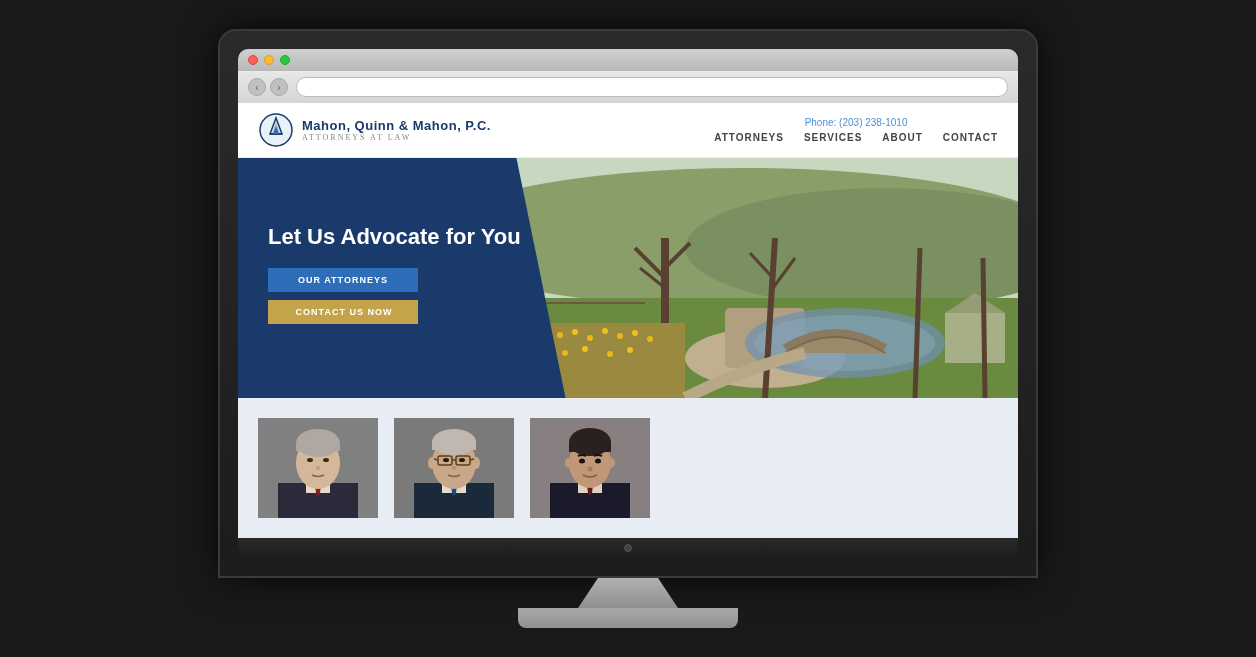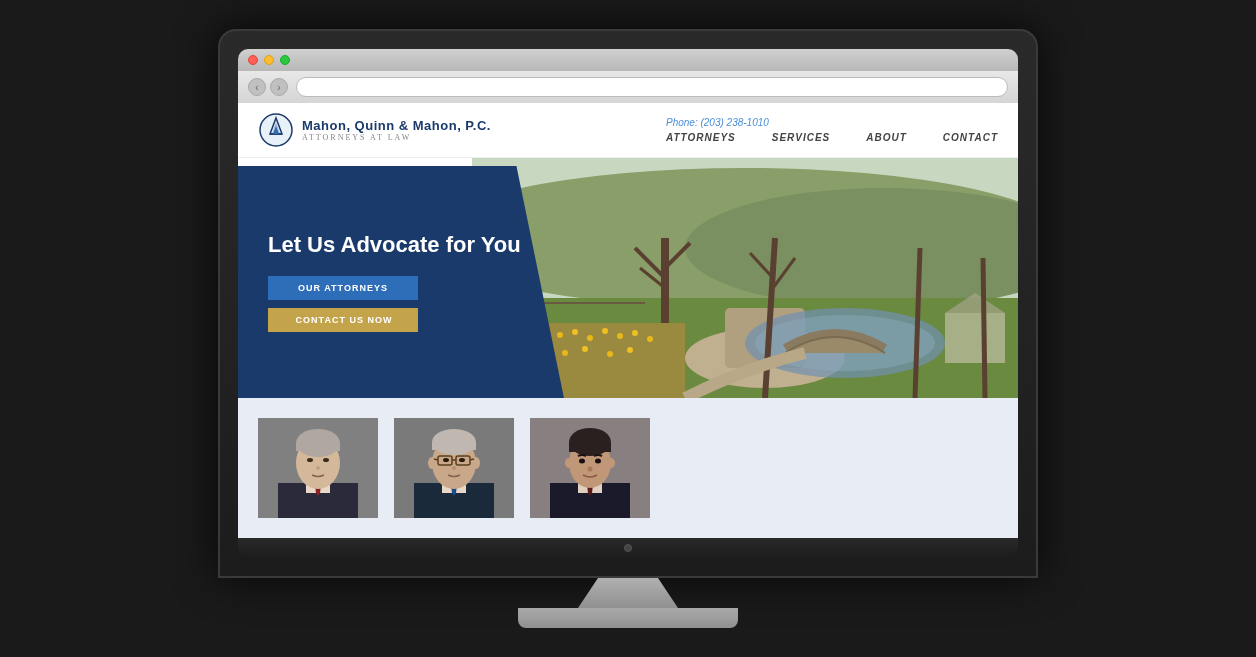--- a/index.html
+++ b/index.html
@@ -127,33 +127,32 @@
       font-size: 8px;
       color: #888;
       letter-spacing: 2px;
       text-transform: uppercase;
       font-family: Liberation Serif, serif;
     }
 
     .header-right {
       display: flex;
       flex-direction: column;
-      align-items: flex-start;
+      align-items: center;
       gap: 4px;
-      font-style: italic;
     }
 
     .phone-number {
       font-size: 10px;
       color: #4a90d9;
     }
 
     .nav-menu {
       display: flex;
-      gap: 36px;
+      gap: 20px;
     }
 
     .nav-item {
       font-size: 10px;
       color: #444;
       letter-spacing: 1px;
       text-transform: uppercase;
       cursor: pointer;
       font-weight: 600;
     }
@@ -162,21 +161,21 @@
     .hero-section {
       position: relative;
       height: 240px;
       overflow: hidden;
       display: flex;
     }
 
     .hero-overlay {
       position: absolute;
       left: 0;
-      top: 8px;
+      top: 0;
       width: 42%;
       height: 100%;
       background: #1a3a6b;
       clip-path: polygon(0 0, 85% 0, 100% 100%, 0 100%);
       z-index: 2;
       display: flex;
       flex-direction: column;
       justify-content: center;
       padding: 30px 20px 30px 30px;
     }

